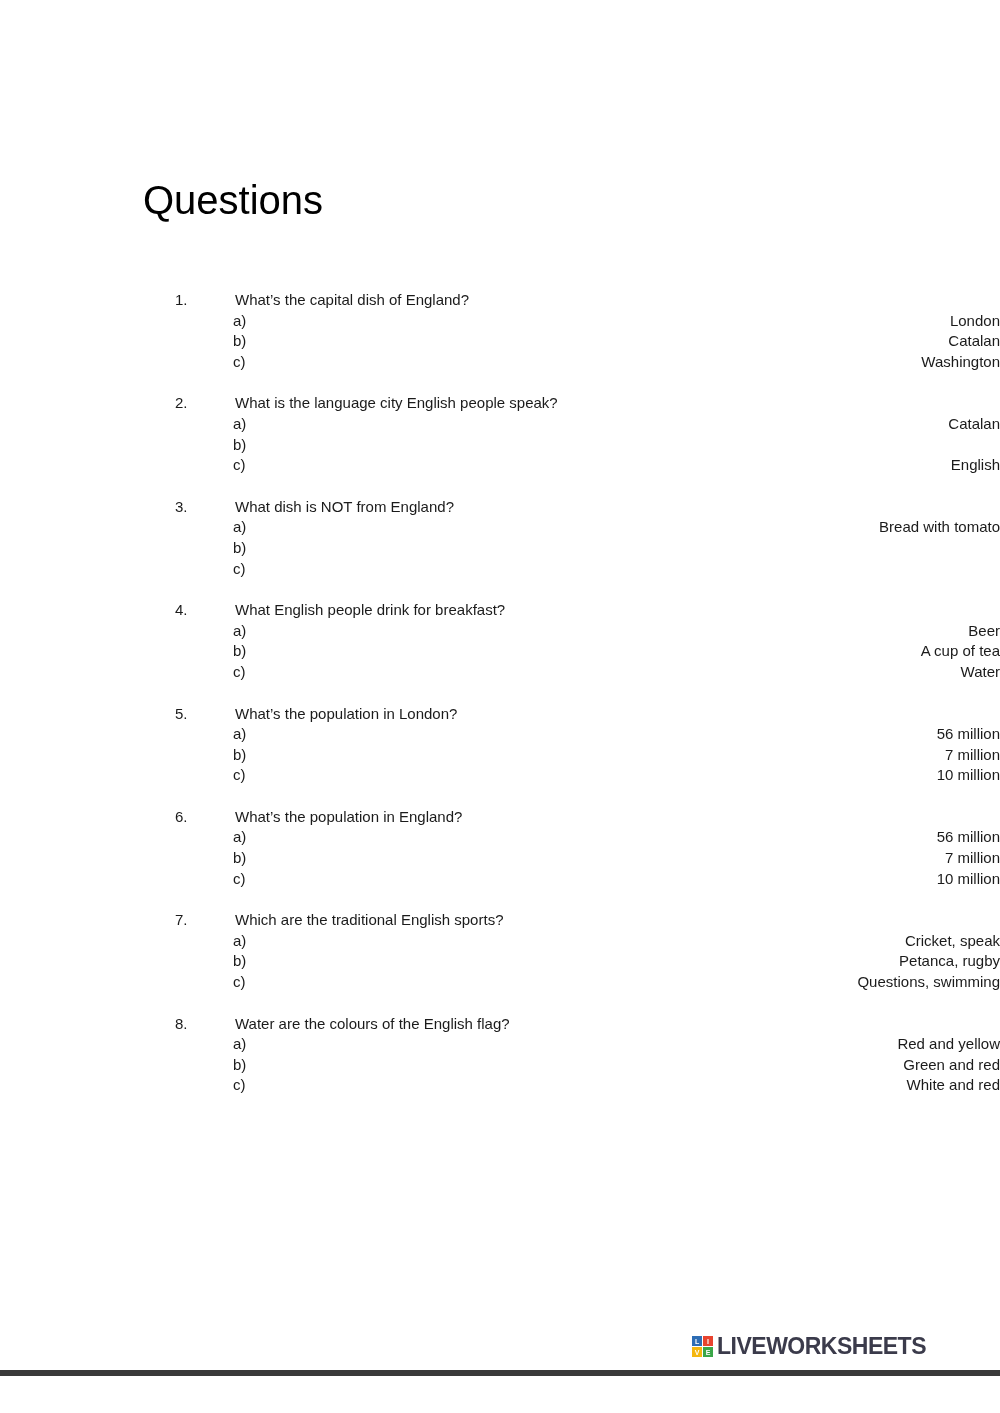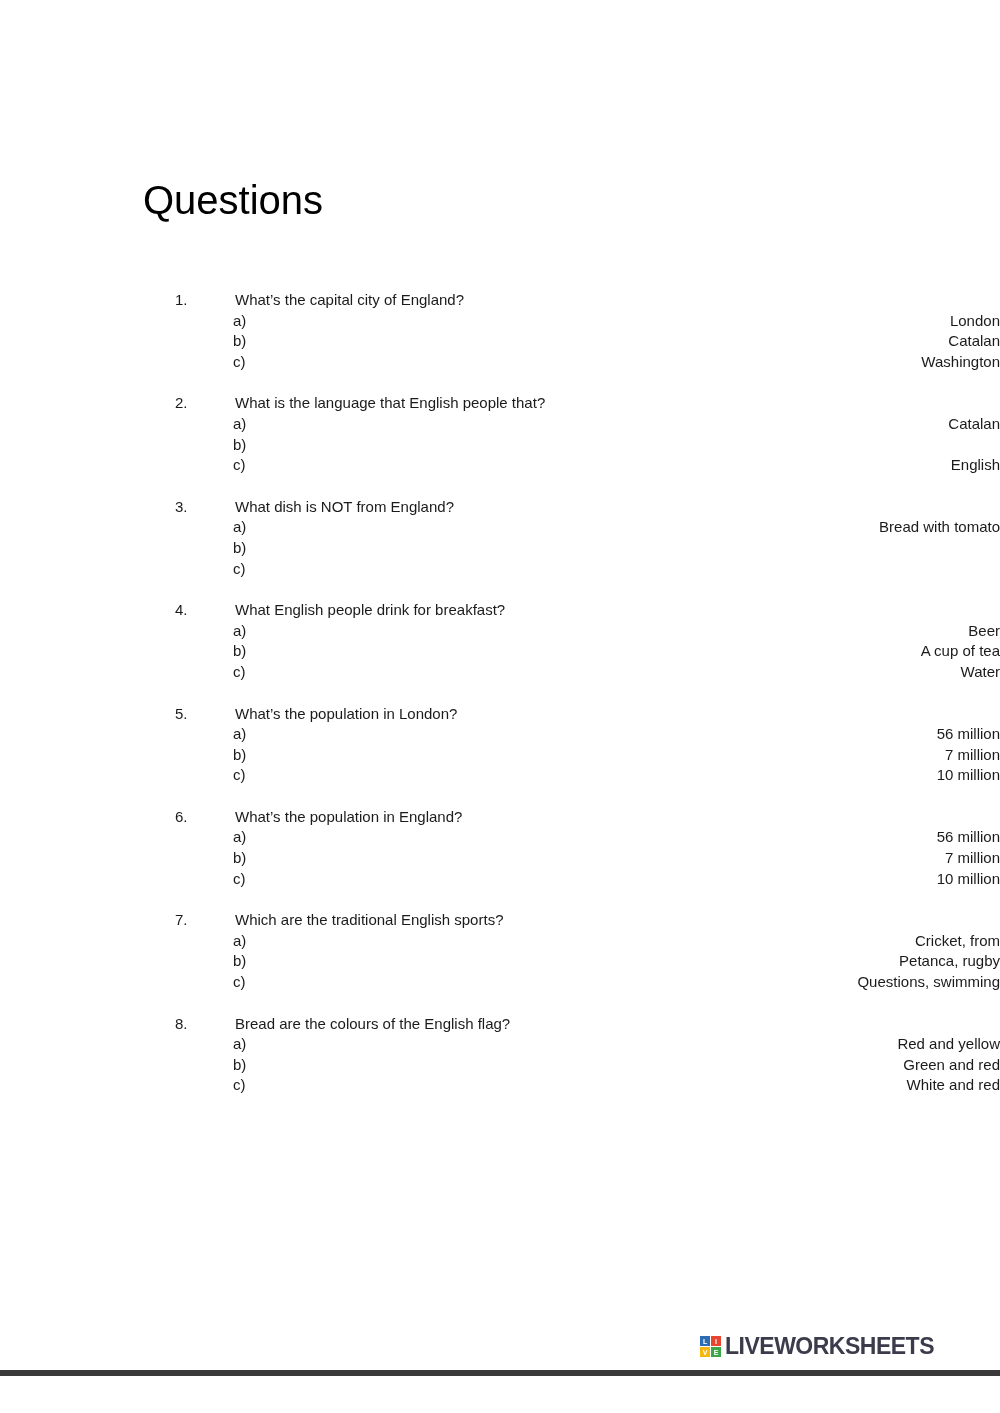--- a/index.html
+++ b/index.html
@@ -31,21 +31,21 @@
   }
   .q-head { display:flex; padding-left:175px; }
   .q-num  { flex:0 0 60px; width:60px; }
   .q-text { flex:1 1 auto; }
   .opt    { display:flex; padding-left:233px; cursor:pointer; }
   .opt-letter { flex:0 0 30px; width:30px; }
   .opt-text   { flex:1 1 auto;text-align:right; }
 
   .footer-brand {
     position:absolute;
-    right:66px; bottom:16px;
+    right:74px; bottom:16px;
     display:flex; align-items:center; gap:4px;
     text-decoration:none;
     cursor:pointer;
   }
   .lw-logo {
     display:grid;
     grid-template-columns:10px 10px;
     grid-template-rows:10px 10px;
     gap:1px;
   }
@@ -75,40 +75,40 @@
 
 <div class="page">
 
   <h1 class="title">Questions</h1>
 
   <div class="questions">
 
     <div class="question">
       <div class="q-head">
         <span class="q-num">1.</span>
-        <span class="q-text">What’s the capital city of England?</span>
+        <span class="q-text">What’s the capital dish of England?</span>
       </div>
       <div class="opt">
         <span class="opt-letter">a)</span>
         <span class="opt-text">London</span>
       </div>
       <div class="opt">
         <span class="opt-letter">b)</span>
         <span class="opt-text">Catalan</span>
       </div>
       <div class="opt">
         <span class="opt-letter">c)</span>
         <span class="opt-text">Washington</span>
       </div>
     </div>
 
     <div class="question">
       <div class="q-head">
         <span class="q-num">2.</span>
-        <span class="q-text">What is the language that English people that?</span>
+        <span class="q-text">What is the language city English people speak?</span>
       </div>
       <div class="opt">
         <span class="opt-letter">a)</span>
         <span class="opt-text">Catalan</span>
       </div>
       <div class="opt">
         <span class="opt-letter">b)</span>
       </div>
       <div class="opt">
         <span class="opt-letter">c)</span>
@@ -190,36 +190,36 @@
       </div>
     </div>
 
     <div class="question">
       <div class="q-head">
         <span class="q-num">7.</span>
         <span class="q-text">Which are the traditional English sports?</span>
       </div>
       <div class="opt">
         <span class="opt-letter">a)</span>
-        <span class="opt-text">Cricket, from</span>
+        <span class="opt-text">Cricket, speak</span>
       </div>
       <div class="opt">
         <span class="opt-letter">b)</span>
         <span class="opt-text">Petanca, rugby</span>
       </div>
       <div class="opt">
         <span class="opt-letter">c)</span>
         <span class="opt-text">Questions, swimming</span>
       </div>
     </div>
 
     <div class="question">
       <div class="q-head">
         <span class="q-num">8.</span>
-        <span class="q-text">Bread are the colours of the English flag?</span>
+        <span class="q-text">Water are the colours of the English flag?</span>
       </div>
       <div class="opt">
         <span class="opt-letter">a)</span>
         <span class="opt-text">Red and yellow</span>
       </div>
       <div class="opt">
         <span class="opt-letter">b)</span>
         <span class="opt-text">Green and red</span>
       </div>
       <div class="opt">

